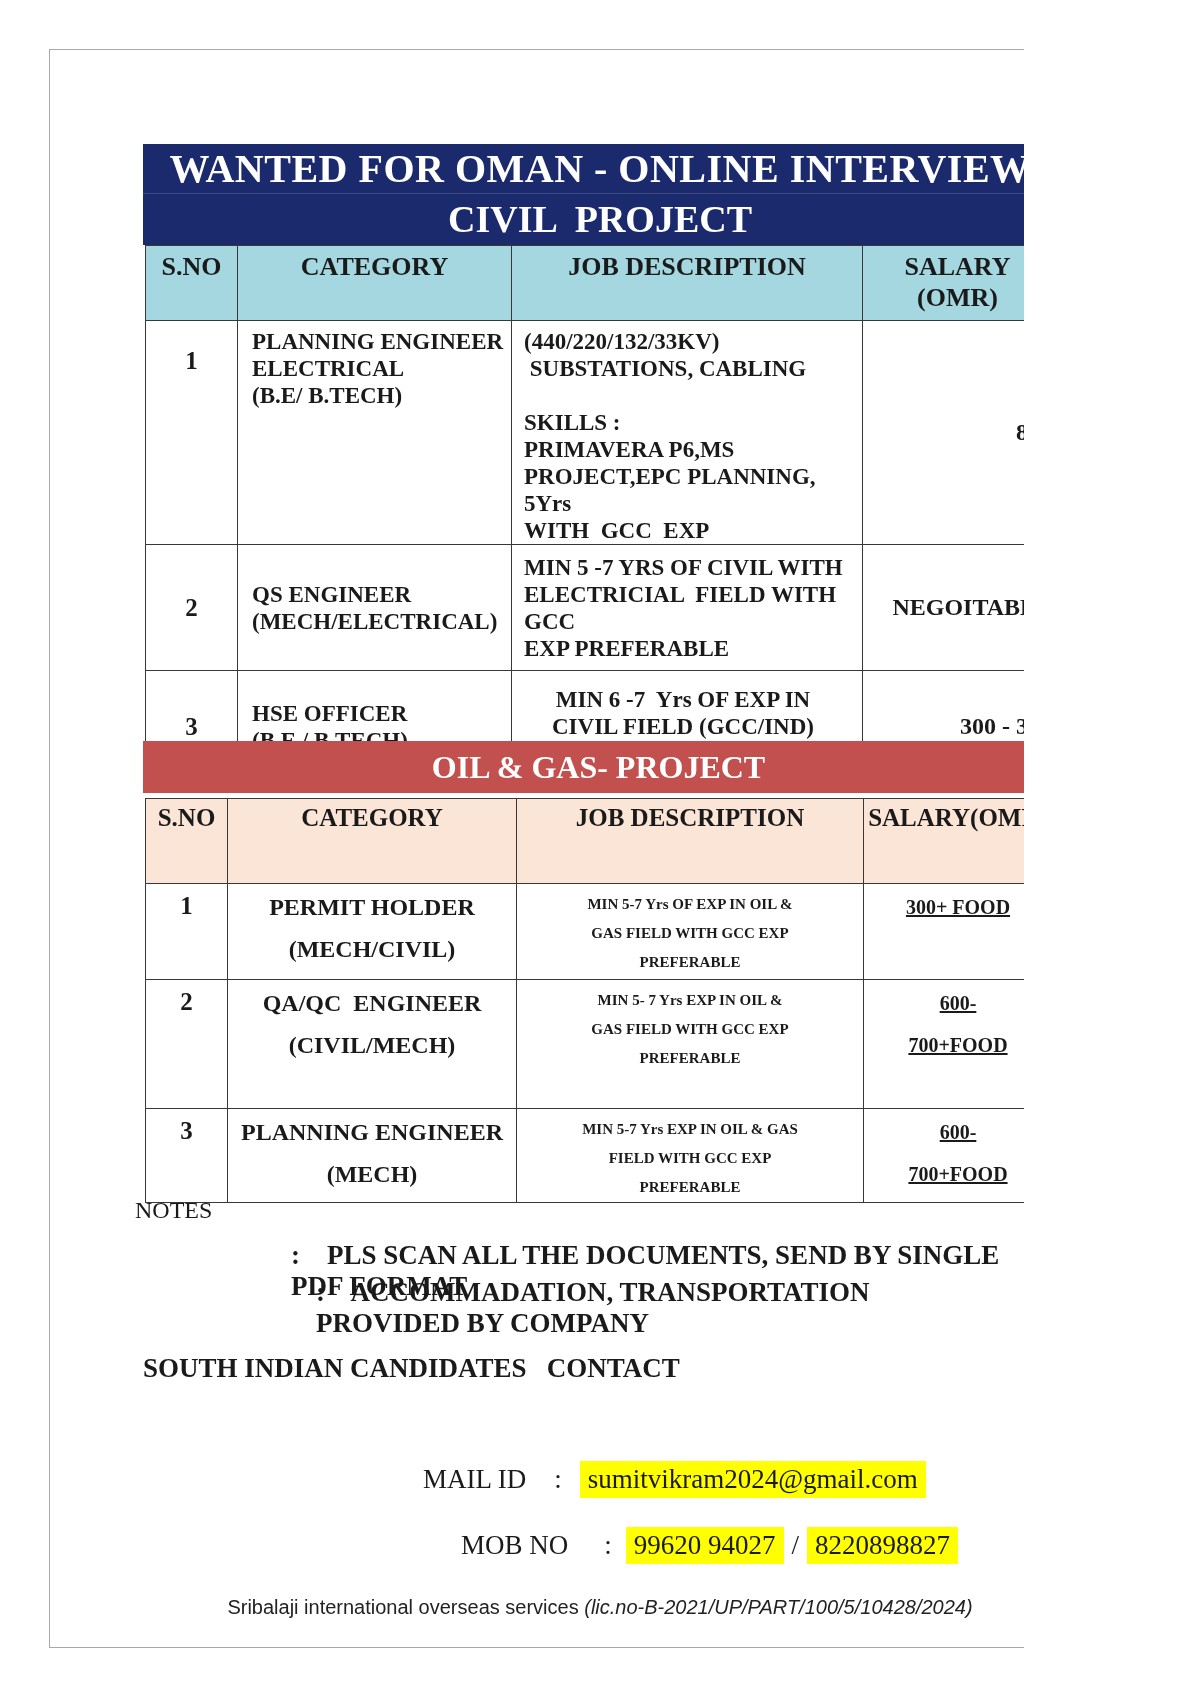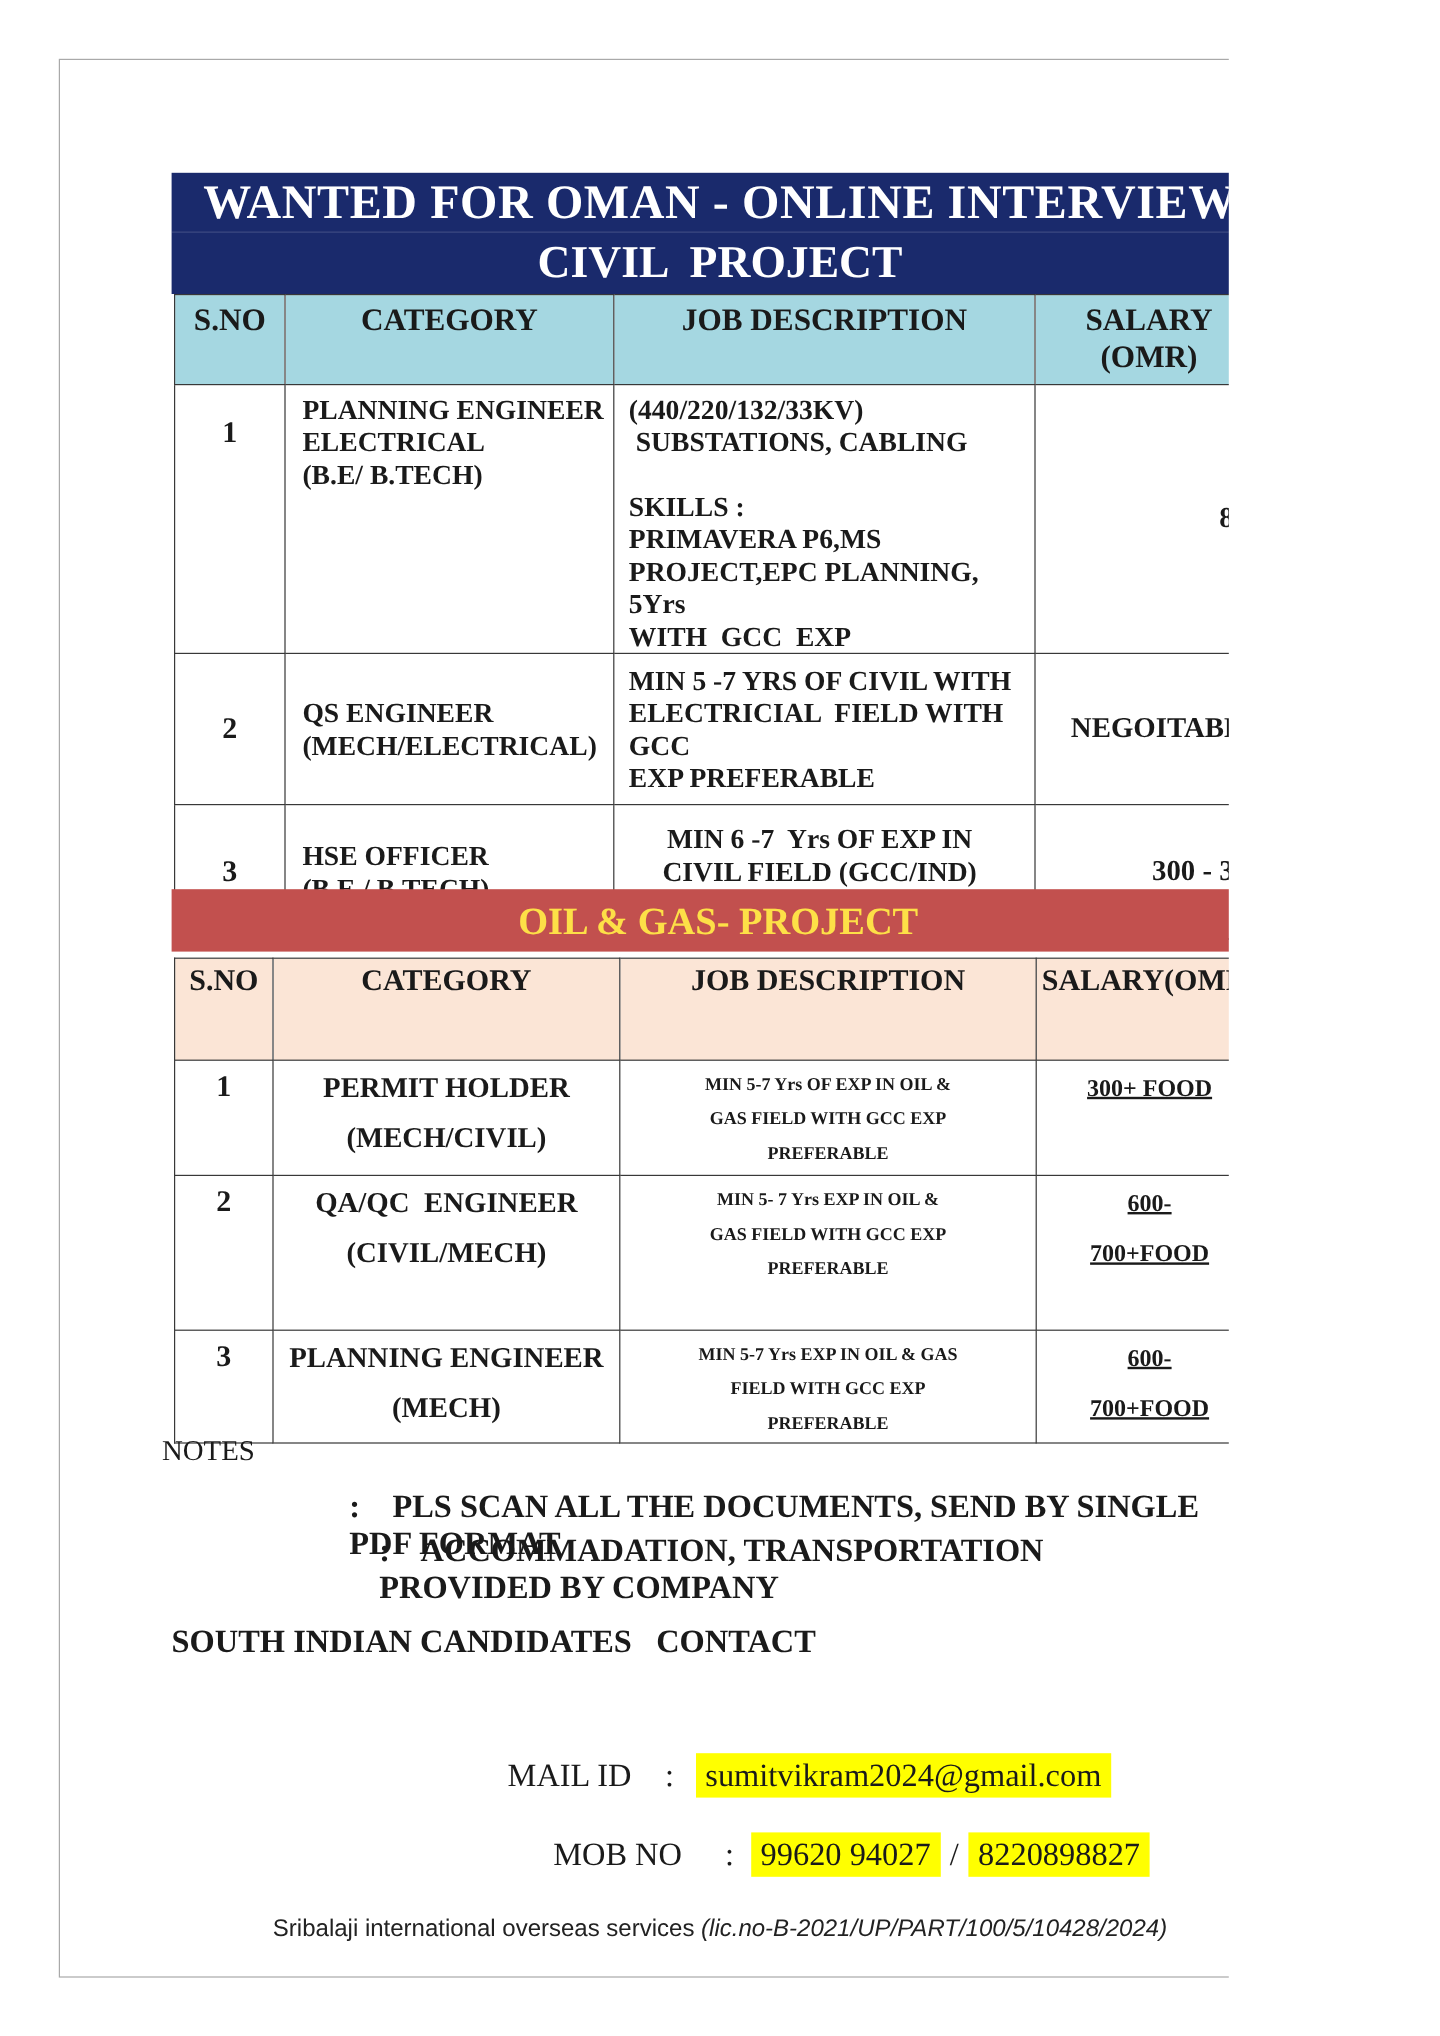--- a/index.html
+++ b/index.html
@@ -41,21 +41,21 @@
   .civil tr.r0 td.sno { vertical-align:top; padding-top:26px; }
   .civil td.cat { padding-left:14px; font-size:23px; line-height:27px; vertical-align:middle; }
   .civil td.job { padding-left:12px; padding-right:8px; font-size:23px; line-height:27px; vertical-align:middle; }
   .civil tr.r0 td.cat, .civil tr.r0 td.job { vertical-align:top; padding-top:7px; }
   .civil tr.r2 td.job { text-align:center; padding-left:0; }
   .civil td.sal { text-align:right; font-size:24px; vertical-align:middle; }
 
   
   .banner-red {
     position:absolute; left:143px; top:741px; width:911px; height:52px;
-    background:var(--red,#c2504e); color:#fde047; font-weight:bold;
+    background:var(--red,#c2504e); color:#ffffff; font-weight:bold;
     font-size:32px; line-height:52px; text-align:center; white-space:pre-wrap;
   }
 
   .oil { left:145px; top:798px; width:907px; }
   .oil tr.hr { height:85px; }
   .oil tr.r0 { height:96px; }
   .oil tr.r1 { height:129px; }
   .oil tr.r2 { height:84px; }
   .oil th {
     background:var(--peach,#fbe5d6); vertical-align:top; text-align:center;

